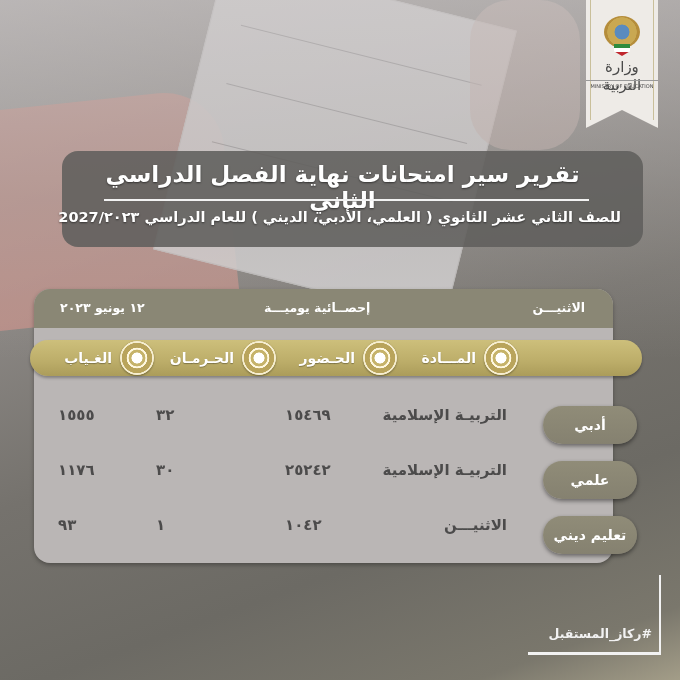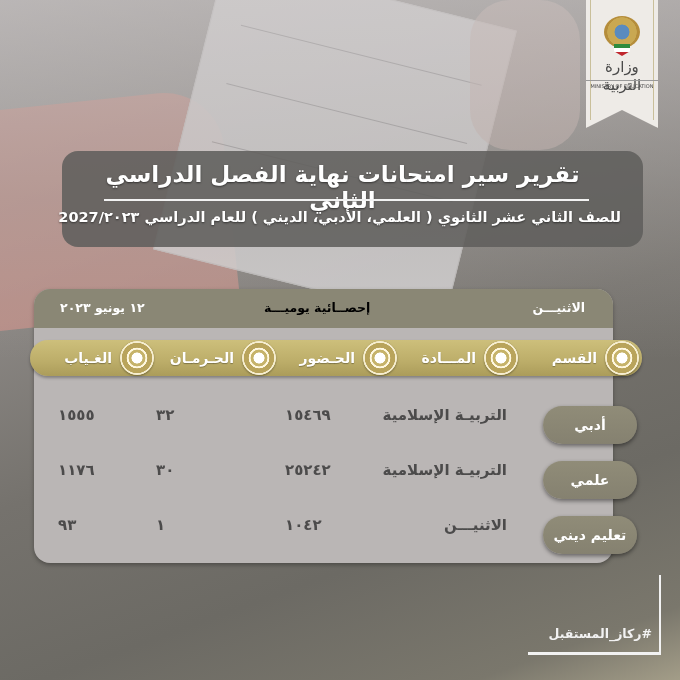--- a/index.html
+++ b/index.html
@@ -93,21 +93,21 @@
     border-radius: 16px;
     overflow: hidden;
     box-shadow: 0 2px 4px rgba(0,0,0,0.3);
   }
   .panel-header {
     position: absolute; left: 0; top: 0; width: 100%; height: 39px;
     background: #8a8775;
     direction: rtl;
   }
   .ph-day { position: absolute; right: 28px; top: 11px; color: #fff; font-size: 12.5px; font-weight: bold; }
-  .ph-mid { position: absolute; left: 230px; top: 11px; color: #000000; font-size: 12.5px; font-weight: bold; }
+  .ph-mid { position: absolute; left: 230px; top: 11px; color: #ffffff; font-size: 12.5px; font-weight: bold; }
   .ph-date { position: absolute; left: 26px; top: 11px; color: #ffffff; font-size: 12.5px; font-weight: bold; direction: rtl; }
 
   .colbar {
     position: absolute; left: 30px; top: 340px; width: 612px; height: 36px;
     background: linear-gradient(180deg, #cdbf7b 0%, #bcad69 60%, #ab9c5a 100%);
     border-radius: 18px;
     direction: rtl;
     box-shadow: 0 2px 3px rgba(0,0,0,0.3);
   }
   .col {
@@ -178,24 +178,20 @@
 
 <div class="panel">
   <div class="panel-header">
     <span class="ph-day">الاثنيـــن</span>
     <span class="ph-mid">إحصــائية يوميـــة</span>
     <span class="ph-date">١٢ يونيو ٢٠٢٣</span>
   </div>
 </div>
 
 <div class="colbar">
-  <div class="col" style="right:3px;">
-    <span class="ring"></span>
-    <span class="col-label">القسم</span>
-  </div>
   <div class="col" style="right:124px;">
     <span class="ring"></span>
     <span class="col-label">المـــادة</span>
   </div>
   <div class="col" style="right:245px;text-align:right;">
     <span class="ring"></span>
     <span class="col-label">الحـضور</span>
   </div>
   <div class="col" style="right:366px;">
     <span class="ring"></span>

